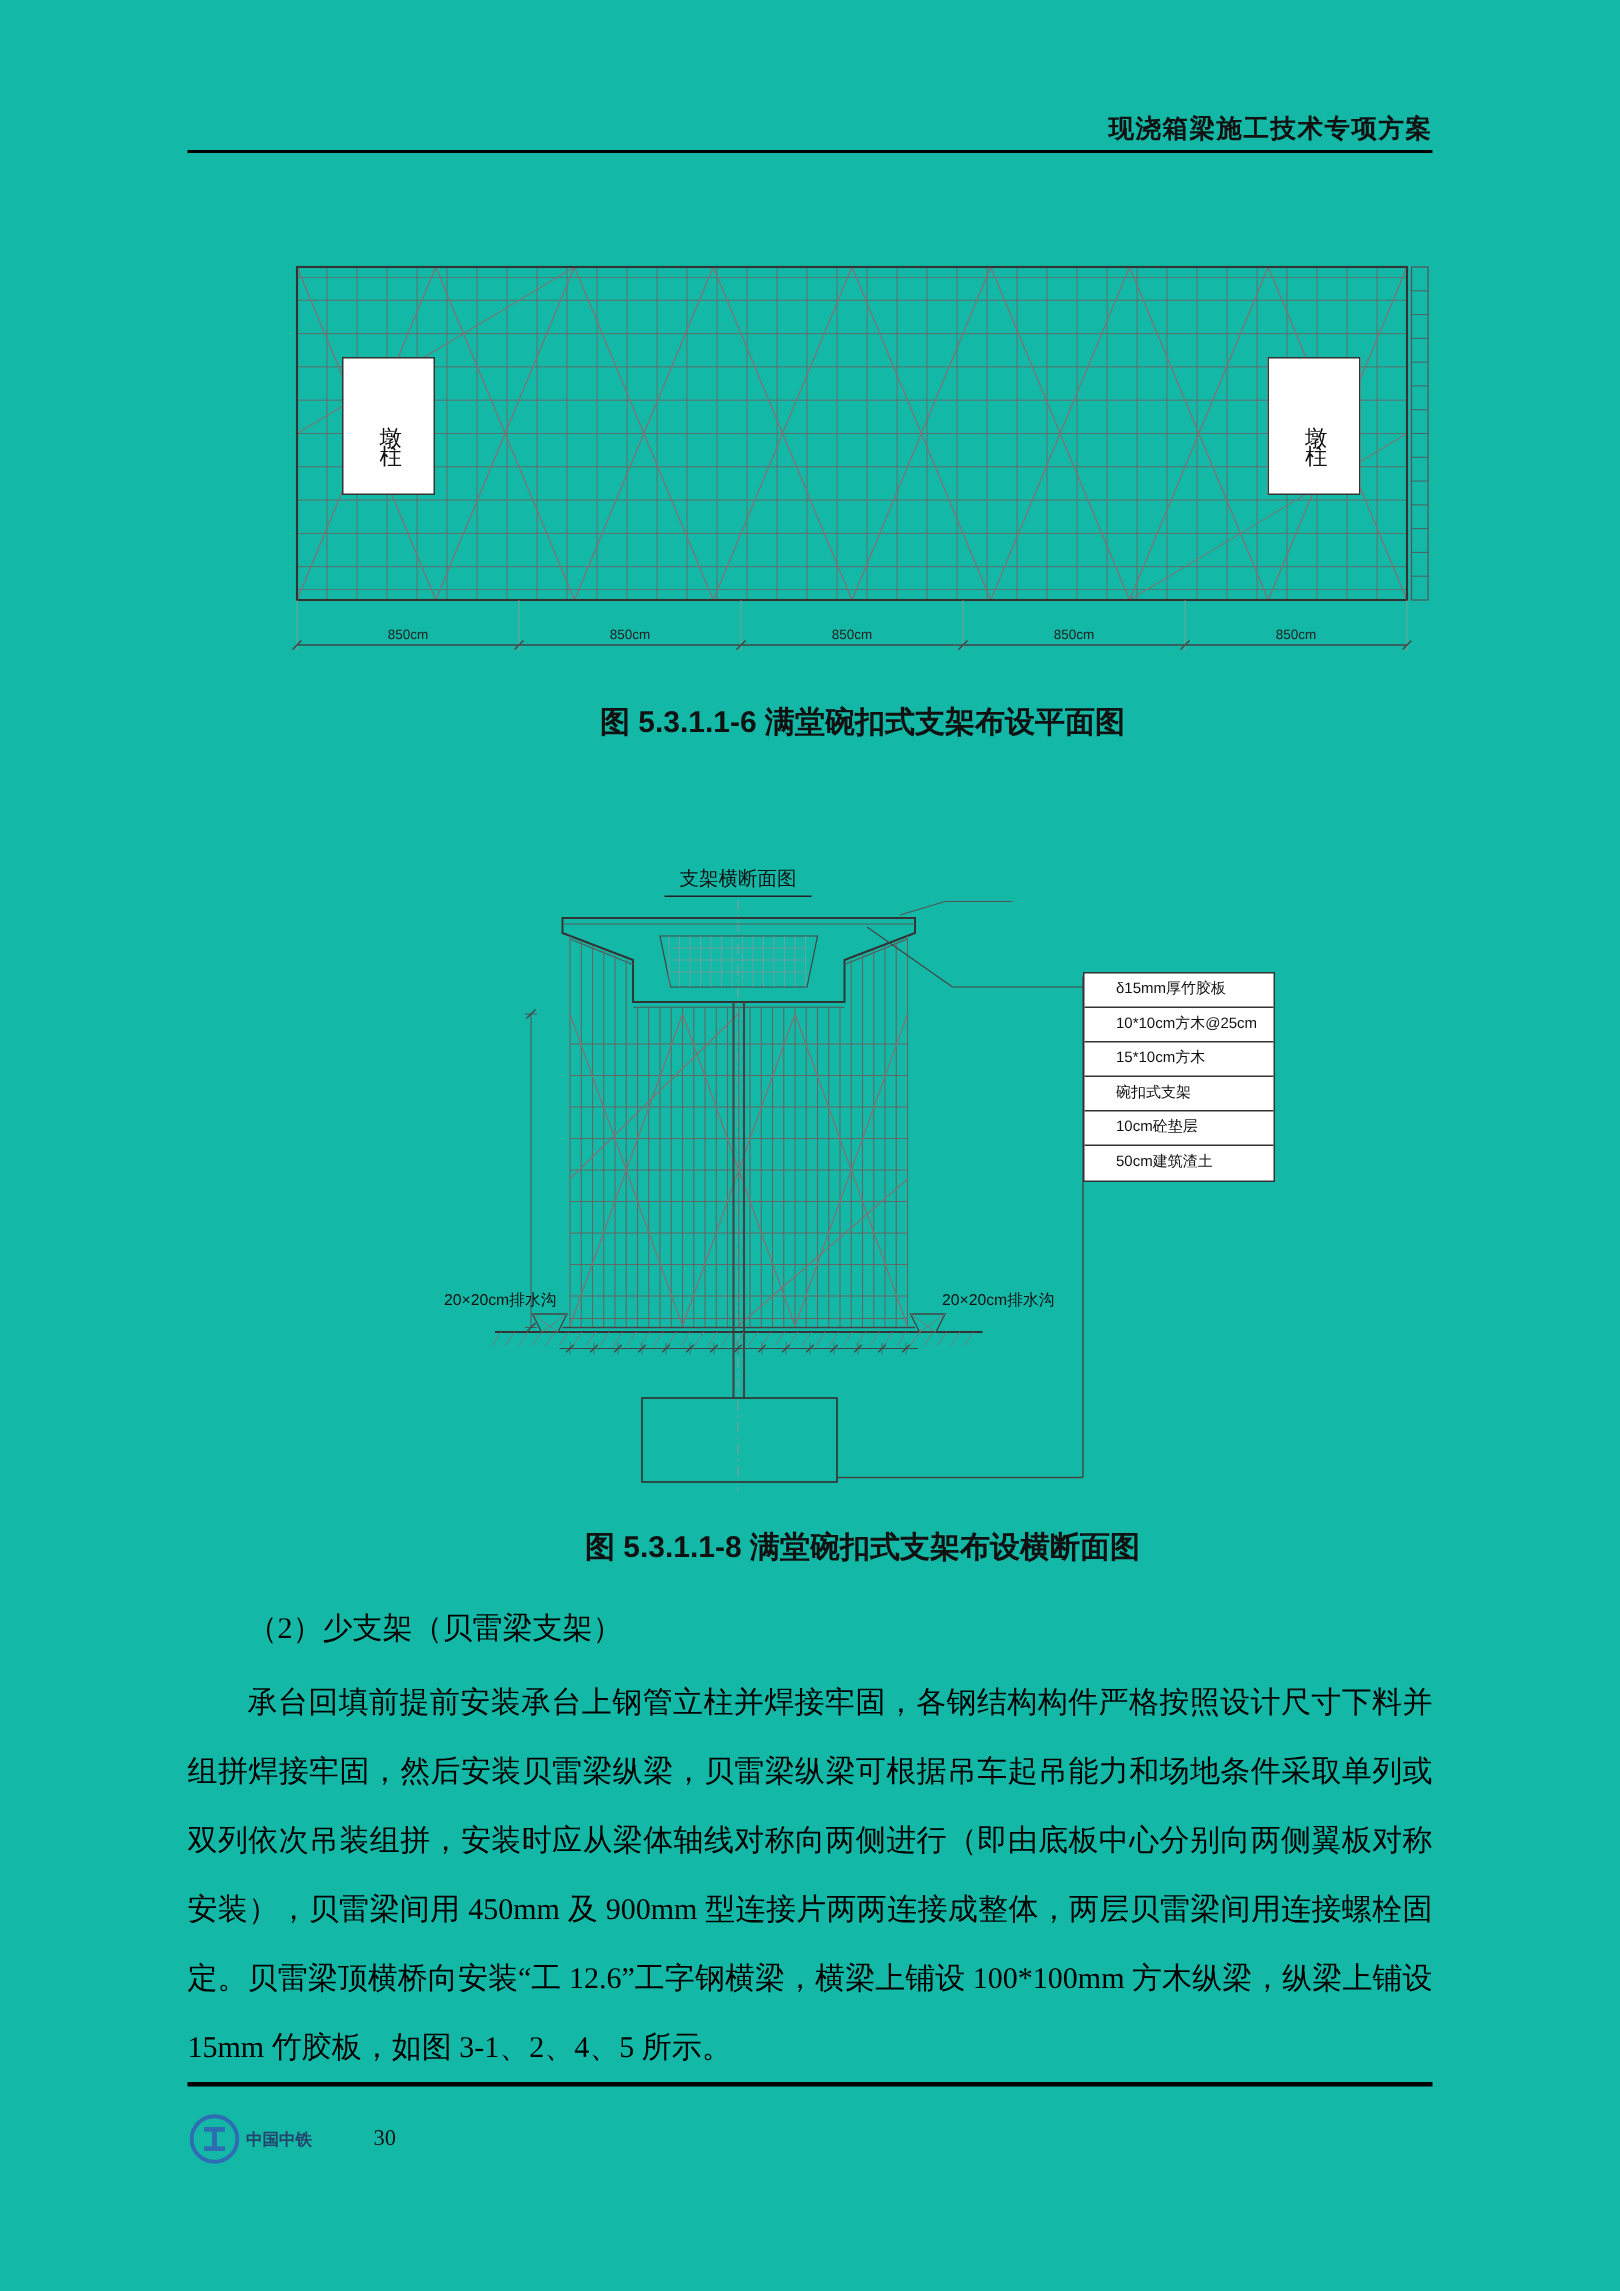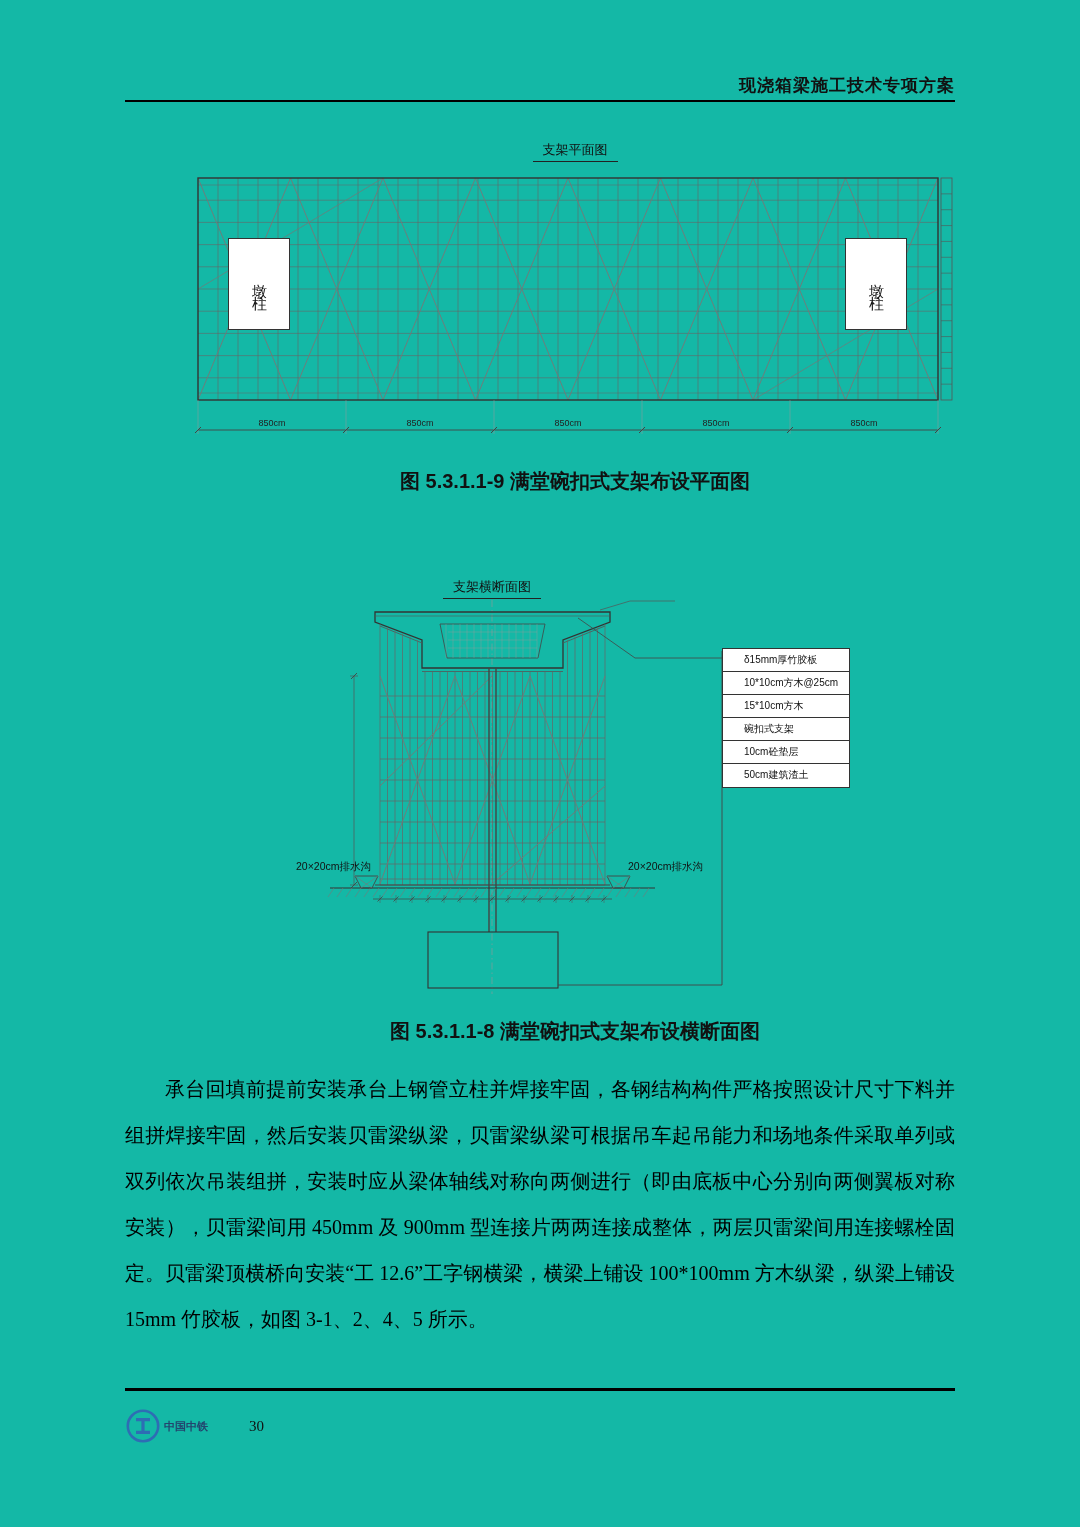--- a/index.html
+++ b/index.html
@@ -62,23 +62,20 @@
   svg text { font-family:"Liberation Sans", sans-serif; }
 </style>
 </head>
 <body>
 
 <div class="page">
 
   <div class="header-title">现浇箱梁施工技术专项方案</div>
   <div class="header-rule"></div>
 
-  <div class="fig-title" id="fig1-title">
-    <span>支架平面图</span>
-  </div>
   <div class="plan-container">
     <svg id="plan-svg" width="770" height="300" viewBox="0 0 770 300">
         <line x1="8" y1="32.2" x2="748" y2="32.2" stroke="#666" stroke-width="0.6"></line>
         <line x1="8" y1="54.4" x2="748" y2="54.4" stroke="#666" stroke-width="0.6"></line>
         <line x1="8" y1="76.6" x2="748" y2="76.6" stroke="#666" stroke-width="0.6"></line>
         <line x1="8" y1="98.8" x2="748" y2="98.8" stroke="#666" stroke-width="0.6"></line>
         <line x1="8" y1="121" x2="748" y2="121" stroke="#666" stroke-width="0.6"></line>
         <line x1="8" y1="143.2" x2="748" y2="143.2" stroke="#666" stroke-width="0.6"></line>
         <line x1="8" y1="165.4" x2="748" y2="165.4" stroke="#666" stroke-width="0.6"></line>
         <line x1="8" y1="187.6" x2="748" y2="187.6" stroke="#666" stroke-width="0.6"></line>
@@ -169,21 +166,21 @@
         <line x1="745" y1="265" x2="751" y2="259" stroke="#444" stroke-width="1"></line>
         <text x="82" y="258" text-anchor="middle" font-size="9" fill="#222">850cm</text>
         <text x="230" y="258" text-anchor="middle" font-size="9" fill="#222">850cm</text>
         <text x="378" y="258" text-anchor="middle" font-size="9" fill="#222">850cm</text>
         <text x="526" y="258" text-anchor="middle" font-size="9" fill="#222">850cm</text>
         <text x="674" y="258" text-anchor="middle" font-size="9" fill="#222">850cm</text>
       </svg>
     <div class="pier" id="pier-left">墩柱</div>
     <div class="pier" id="pier-right">墩柱</div>
   </div>
-  <div class="caption" id="caption1">图 5.3.1.1-9 满堂碗扣式支架布设平面图</div>
+  <div class="caption" id="caption1">图 5.3.1.1-6 满堂碗扣式支架布设平面图</div>
 
   <div class="fig-title" id="fig2-title">
     <span>支架横断面图</span>
   </div>
   <div class="section-container">
     <svg id="section-svg" width="580" height="402" viewBox="0 0 580 402">
         <line x1="222" y1="4" x2="222" y2="398" stroke="#999" stroke-width="0.6" stroke-dasharray="7,3,1.5,3"></line>
         <path d="M105,16 L340,16 L340,26 L293,44 L293,72 L152,72 L152,44 L105,26 Z" fill="none" stroke="#333" stroke-width="1.3"></path>
         <line x1="105" y1="20" x2="340" y2="20" stroke="#555" stroke-width="0.6"></line>
         <path d="M170,28 L275,28 L268,62 L177,62 Z" fill="none" stroke="#444" stroke-width="0.8"></path>
@@ -354,20 +351,21 @@
         <div class="callout-row">碗扣式支架</div>
         <div class="callout-row">10cm砼垫层</div>
         <div class="callout-row">50cm建筑渣土</div>
       </div>
     <div class="drain-label" id="drain-left">20×20cm排水沟</div>
     <div class="drain-label" id="drain-right">20×20cm排水沟</div>
   </div>
   <div class="caption" id="caption2">图 5.3.1.1-8 满堂碗扣式支架布设横断面图</div>
 
   <div class="body-block">
+    <p class="sub-heading">（2）少支架（贝雷梁支架）</p>
     <p class="paragraph">承台回填前提前安装承台上钢管立柱并焊接牢固，各钢结构构件严格按照设计尺寸下料并组拼焊接牢固，然后安装贝雷梁纵梁，贝雷梁纵梁可根据吊车起吊能力和场地条件采取单列或双列依次吊装组拼，安装时应从梁体轴线对称向两侧进行（即由底板中心分别向两侧翼板对称安装），贝雷梁间用 450mm 及 900mm 型连接片两两连接成整体，两层贝雷梁间用连接螺栓固定。贝雷梁顶横桥向安装“工 12.6”工字钢横梁，横梁上铺设 100*100mm 方木纵梁，纵梁上铺设 15mm 竹胶板，如图 3-1、2、4、5 所示。</p>
   </div>
 
   <div class="footer-rule"></div>
   <div class="footer">
     <div class="logo-wrap">
       <svg width="36" height="36" viewBox="0 0 36 36">
         <circle cx="18" cy="18" r="15.2" fill="none" stroke="#2e6db4" stroke-width="2.6"></circle>
         <path d="M11,10 h14 v3.2 h-5.4 v9.6 h5.4 v3.2 h-14 v-3.2 h5.4 v-9.6 h-5.4 Z" fill="#2e6db4"></path>
       </svg>

